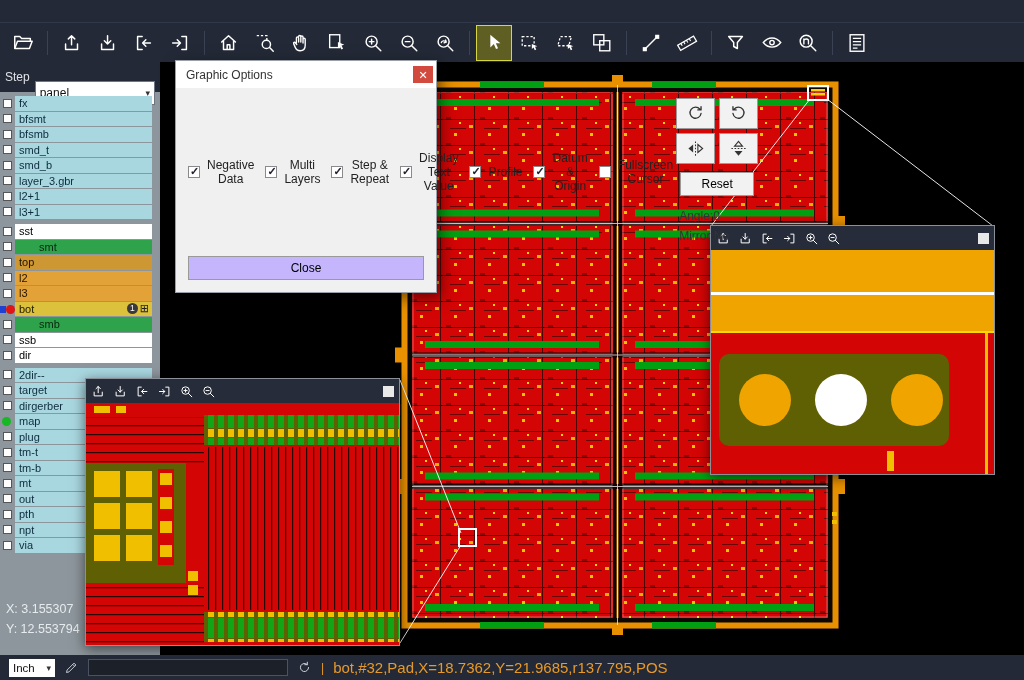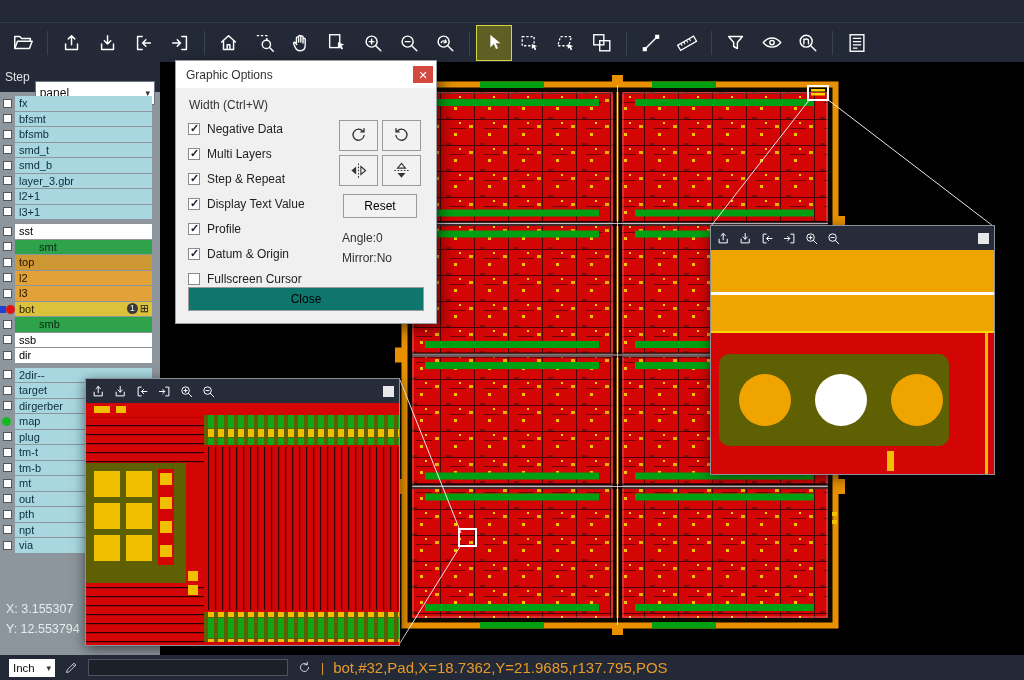--- a/index.html
+++ b/index.html
@@ -57,32 +57,32 @@
   .dialog{position:absolute;left:175px;top:60px;width:262px;z-index:7;background:#f0f0f0;border:1px solid #9aa0a8;box-shadow:4px 5px 14px rgba(0,0,0,.5);font-size:12px;color:#222;}
   .dtitle{height:27px;background:#fff;display:flex;align-items:center;padding-left:10px;font-size:12px;color:#333;}
   .dclose{margin-left:auto;margin-right:3px;width:20px;height:17px;background:#d24a3e;color:#fff;border:none;font-size:11px;line-height:16px;cursor:pointer;}
   .dbody{padding:10px 12px 12px;}
   .dlabel{margin:0 0 8px 1px;color:#333;}
   .radiobox{display:flex;gap:16px;border:1px solid #dcdcdc;background:#f6f6f6;padding:9px 8px;margin-bottom:12px;}
   .radio{display:flex;align-items:center;gap:5px;cursor:pointer;}
   .rdot{width:12px;height:12px;border-radius:50%;border:1px solid #8a8a8a;background:#fff;position:relative;flex:none;}
   .radio.selected .rdot::after{content:"";position:absolute;inset:2.5px;border-radius:50%;background:#2f66c4;}
   .dmain{display:flex;}
-  .dchecks{flex:1;display:flex;flex-direction:column;gap:11px;padding-top:2px;}
+  .dchecks{flex:1;display:flex;flex-direction:row;gap:11px;padding-top:2px;text-align:center;}
   .dcheck{display:flex;align-items:center;gap:7px;cursor:pointer;}
   .cbox{width:12px;height:12px;border:1px solid #8a8a8a;background:#fff;position:relative;flex:none;}
   .dcheck.checked .cbox::after{content:"✓";position:absolute;left:1px;top:-2px;font-size:11px;font-weight:bold;color:#223;}
   .dside{width:88px;display:flex;flex-direction:column;align-items:center;flex:none;}
   .btngrid{display:grid;grid-template-columns:39px 39px;gap:4px;}
   .gbtn{height:31px;background:#f2f2f2;border:1px solid #9a9a9a;display:flex;align-items:center;justify-content:center;color:#333;cursor:pointer;}
   .gbtn svg{width:19px;height:19px;}
   .dreset{margin-top:8px;width:74px;height:24px;background:#f2f2f2;border:1px solid #9a9a9a;font-size:12px;cursor:pointer;}
   .dangle,.dmirror{align-self:flex-start;padding-left:6px;color:#333;}
   .dangle{margin-top:13px;} .dmirror{margin-top:6px;}
-  .dclosebtn{margin-top:1px;width:100%;height:24px;background:#0f766e;border:1px solid #9a9a9a;font-size:12px;cursor:pointer;}
+  .dclosebtn{margin-top:13px;width:100%;height:24px;background:#c4b5fd;border:1px solid #9a9a9a;font-size:12px;cursor:pointer;}
 
   
   .statusbar{position:absolute;left:0;top:655px;width:1024px;height:25px;background:#232936;display:flex;align-items:center;padding:0 9px;gap:9px;z-index:8;color:#cfd3da;}
   .unitbox{width:46px;height:18px;background:#fff;display:flex;align-items:center;justify-content:space-between;padding:0 4px;font-size:11.5px;color:#111;cursor:pointer;flex:none;}
   .unitbox .arr{font-size:9px;color:#333;}
   .sicon{width:15px;height:15px;color:#cfd3da;flex:none;}
   .cmdinput{width:200px;height:17px;background:#1b2029;border:1px solid #4a5264;color:#dfe3e8;font-size:11px;padding:0 4px;}
   .ssep{color:#e89a28;font-size:12px;}
   .stext{color:#e89a28;font-size:15px;white-space:nowrap;}
 </style>
@@ -820,21 +820,20 @@
       <rect x="274" y="83" width="3" height="141" fill="#f0c000"></rect>
     </svg>
   </div>
 
   <div class="dialog">
     <div class="dtitle">
       <span>Graphic Options</span>
       <button class="dclose">✕</button>
     </div>
     <div class="dbody">
-      <div class="dlabel">Width (Ctrl+W)</div>
       <div class="dmain">
         <div class="dchecks">
 
         <label class="dcheck checked">
             <span class="cbox"></span>
             <span>Negative Data</span>
           </label>
             <label class="dcheck checked">
             <span class="cbox"></span>
             <span>Multi Layers</span>

